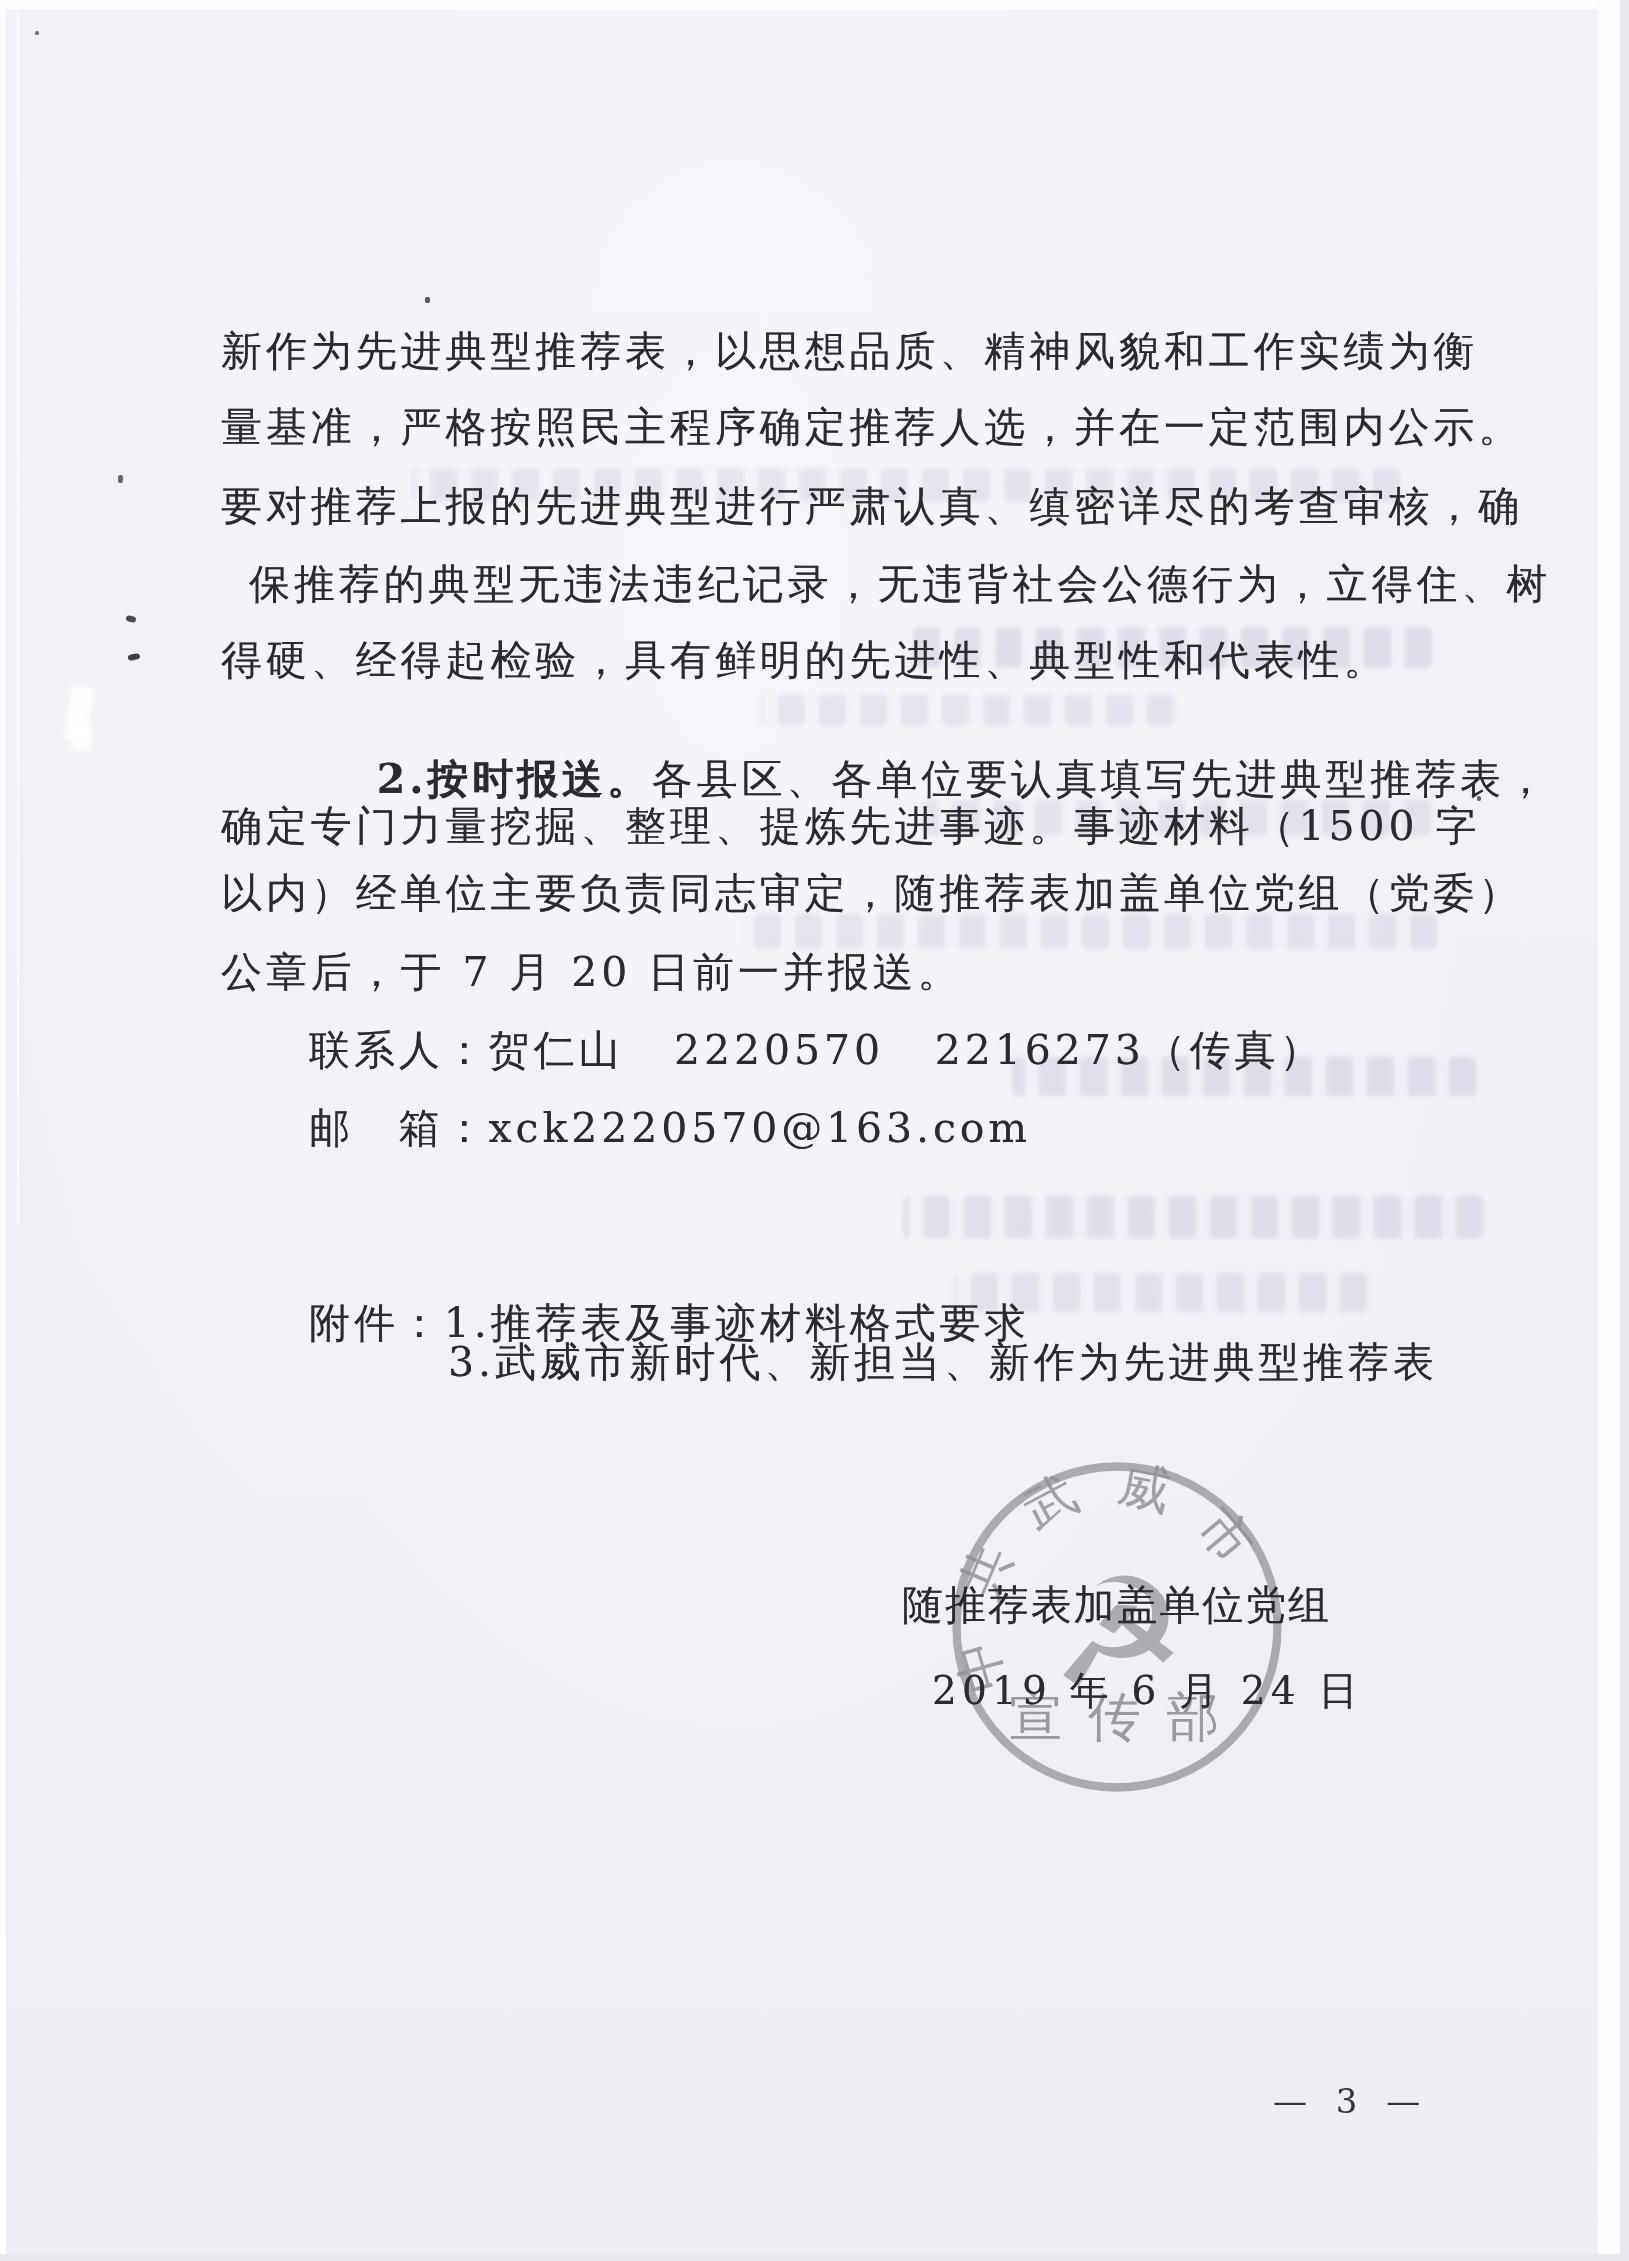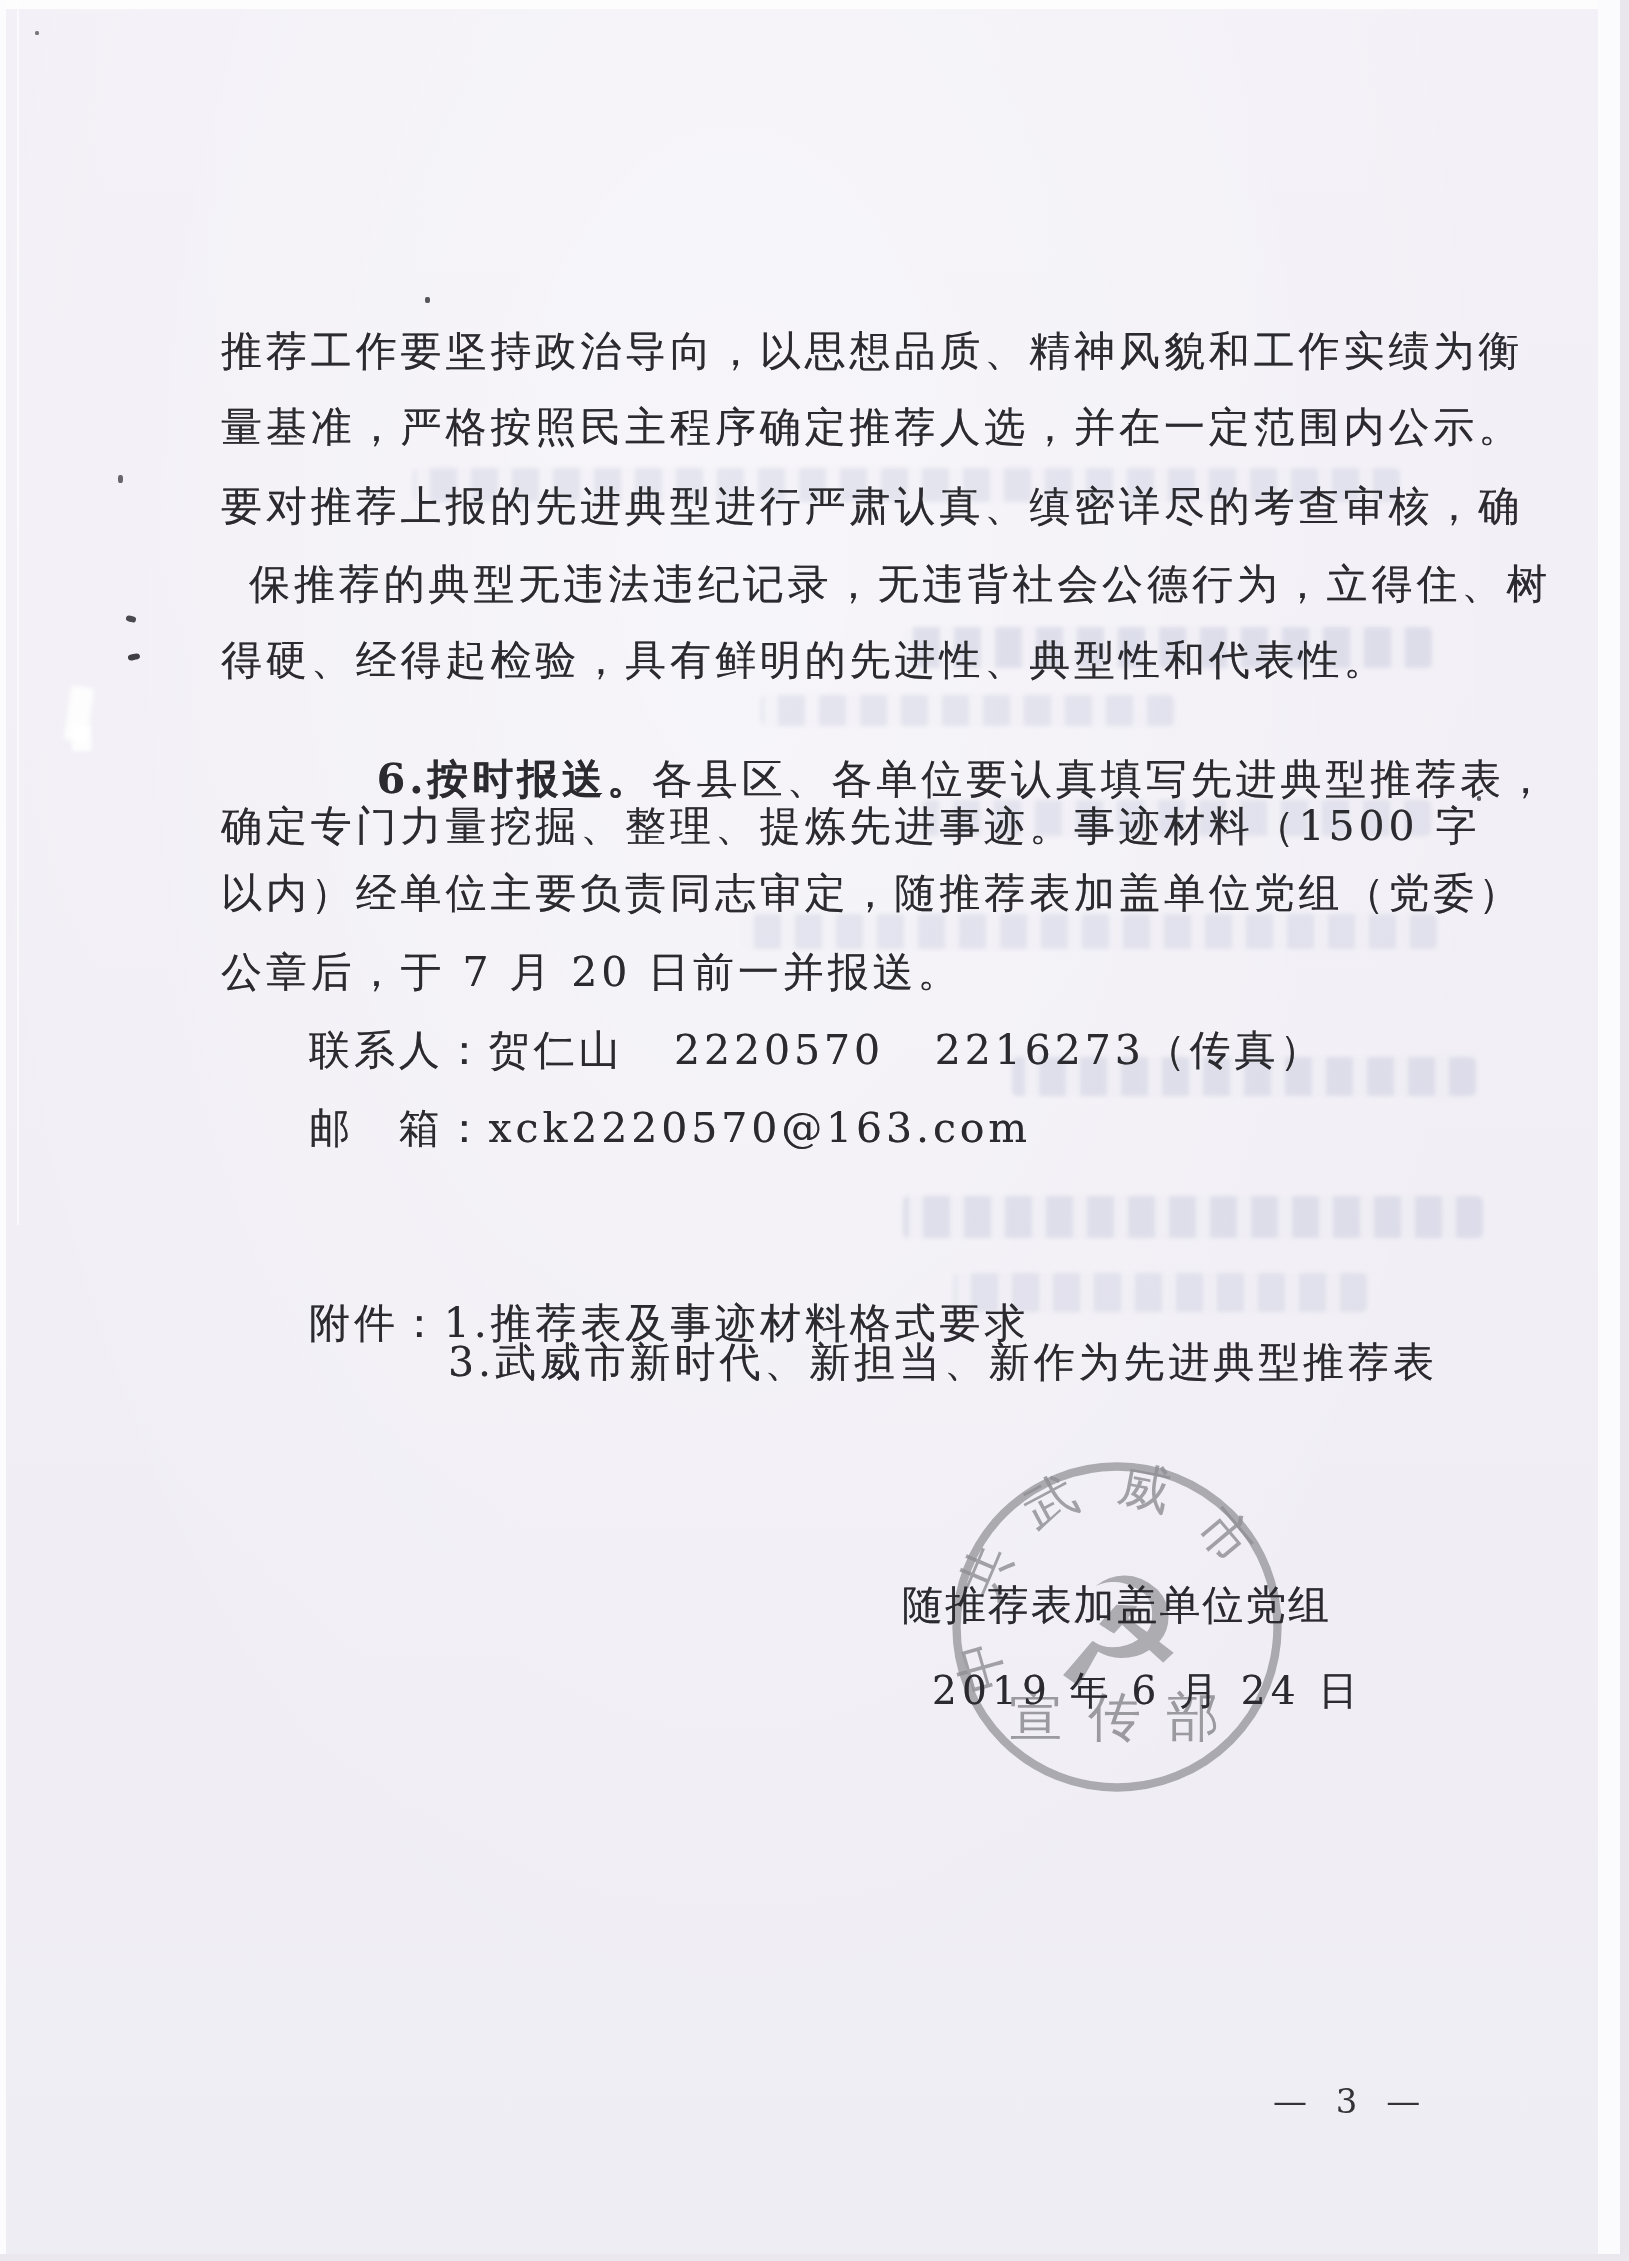--- a/index.html
+++ b/index.html
@@ -56,28 +56,28 @@
 
   <div class="ghost" style="left:413px;top:468px;width:987px;height:34px;"></div>
   <div class="ghost" style="left:903px;top:627px;width:529px;height:41px;opacity:.62;"></div>
   <div class="ghost" style="left:761px;top:695px;width:413px;height:31px;"></div>
   <div class="ghost" style="left:922px;top:800px;width:509px;height:36px;"></div>
   <div class="ghost" style="left:741px;top:914px;width:696px;height:35px;"></div>
   <div class="ghost" style="left:1012px;top:1057px;width:464px;height:39px;opacity:.6;"></div>
   <div class="ghost" style="left:903px;top:1196px;width:580px;height:42px;opacity:.6;"></div>
   <div class="ghost" style="left:954px;top:1273px;width:413px;height:39px;"></div>
 
-  <div class="tline" style="left:221px;top:331px;">推荐工作要坚持政治导向，以思想品质、精神风貌和工作实绩为衡</div>
+  <div class="tline" style="left:221px;top:331px;">新作为先进典型推荐表，以思想品质、精神风貌和工作实绩为衡</div>
   <div class="tline" style="left:221px;top:407px;">量基准，严格按照民主程序确定推荐人选，并在一定范围内公示。</div>
   <div class="tline" style="left:221px;top:486px;">要对推荐上报的先进典型进行严肃认真、缜密详尽的考查审核，确</div>
   <div class="tline" style="left:221px;top:564px;margin-left:28px;">保推荐的典型无违法违纪记录，无违背社会公德行为，立得住、树</div>
   <div class="tline" style="left:221px;top:640px;">得硬、经得起检验，具有鲜明的先进性、典型性和代表性。</div>
 
   <div class="tline" style="left:309px;top:718px;">
-    <span class="bold">6.按时报送。</span><span>各县区、各单位要认真填写先进典型推荐表，</span>
+    <span class="bold">2.按时报送。</span><span>各县区、各单位要认真填写先进典型推荐表，</span>
   </div>
   <div class="tline" style="left:221px;top:798px;margin-top:8px;">确定专门力量挖掘、整理、提炼先进事迹。事迹材料（1500 字</div>
   <div class="tline" style="left:221px;top:873px;">以内）经单位主要负责同志审定，随推荐表加盖单位党组（党委）</div>
   <div class="tline" style="left:221px;top:952px;text-align:right;">公章后，于 7 月 20 日前一并报送。</div>
 
   <div class="tline" style="left:309px;top:1030px;">联系人：贺仁山   2220570   2216273（传真）</div>
   <div class="tline" style="left:309px;top:1108px;">邮　箱：xck2220570@163.com</div>
 
   <div class="tline" style="left:309px;top:1264px;margin-top:39px;">附件：1.推荐表及事迹材料格式要求</div>
   <div class="tline" style="left:448px;top:1342px;">3.武威市新时代、新担当、新作为先进典型推荐表</div>

